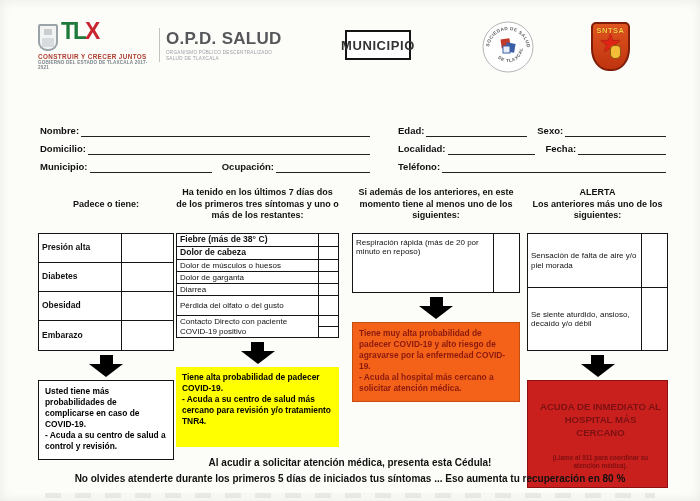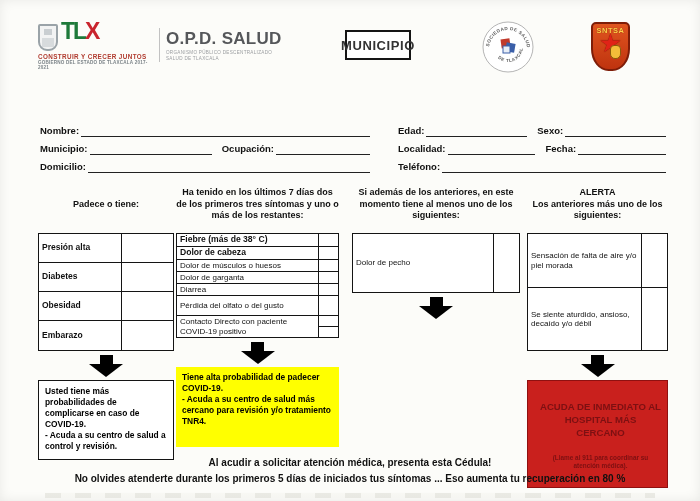--- a/index.html
+++ b/index.html
@@ -154,28 +154,28 @@
     <div class="sntsa-star">★</div>
     <div class="sntsa-fist"></div>
   </div>
 
   <div class="fields-left">
     <div class="frow">
       <span class="flabel">Nombre:</span>
       <span class="fline"></span>
     </div>
     <div class="frow">
+      <span class="flabel">Domicilio:</span>
+      <span class="fline"></span>
+    </div>
+    <div class="frow">
       <span class="flabel">Municipio:</span>
       <span class="fline" style="flex:1.3"></span>
       <span class="gap"></span>
       <span class="flabel">Ocupación:</span>
-      <span class="fline"></span>
-    </div>
-    <div class="frow">
-      <span class="flabel">Domicilio:</span>
       <span class="fline"></span>
     </div>
   </div>
 
   <div class="fields-right">
     <div class="frow">
       <span class="flabel">Edad:</span>
       <span class="fline"></span>
       <span class="gap"></span>
       <span class="flabel">Sexo:</span>
@@ -261,29 +261,31 @@
         <div class="stem"></div>
         <div class="head"></div>
       </div>
     <div class="result" style="background: rgb(255, 255, 0); color: rgb(0, 0, 0);">Tiene alta probabilidad de padecer COVID-19.
 - Acuda a su centro de salud más cercano para revisión y/o tratamiento TNR4.</div>
   </div>
 
   <div class="col col3">
     <div class="col-header">Si además de los anteriores, en este momento tiene al menos uno de los siguientes:</div>
     <div class="tbl t3">
-      <div class="trow r2">
-          <div class="tlabel">Dolor de pecho</div>
+      <div class="trow r1">
+          <div class="tlabel">Respiración rápida (más de 20 por minuto en reposo)</div>
           <div class="tcheck"></div>
         </div>
     </div>
     <div class="arrow">
         <div class="stem"></div>
         <div class="head"></div>
       </div>
+    <div class="result" style="background: rgb(244, 98, 26); color: rgb(139, 26, 14);">Tiene muy alta probabilidad de padecer COVID-19 y alto riesgo de agravarse por la enfermedad COVID-19.
+- Acuda al hospital más cercano a solicitar atención médica.</div>
   </div>
 
   <div class="col col4">
     <div class="col-header">
       <div>ALERTA</div>
       <div>Los anteriores más uno de los siguientes:</div>
     </div>
     <div class="tbl t4">
       <div class="trow r1">
           <div class="tlabel">Sensación de falta de aire y/o piel morada</div>

